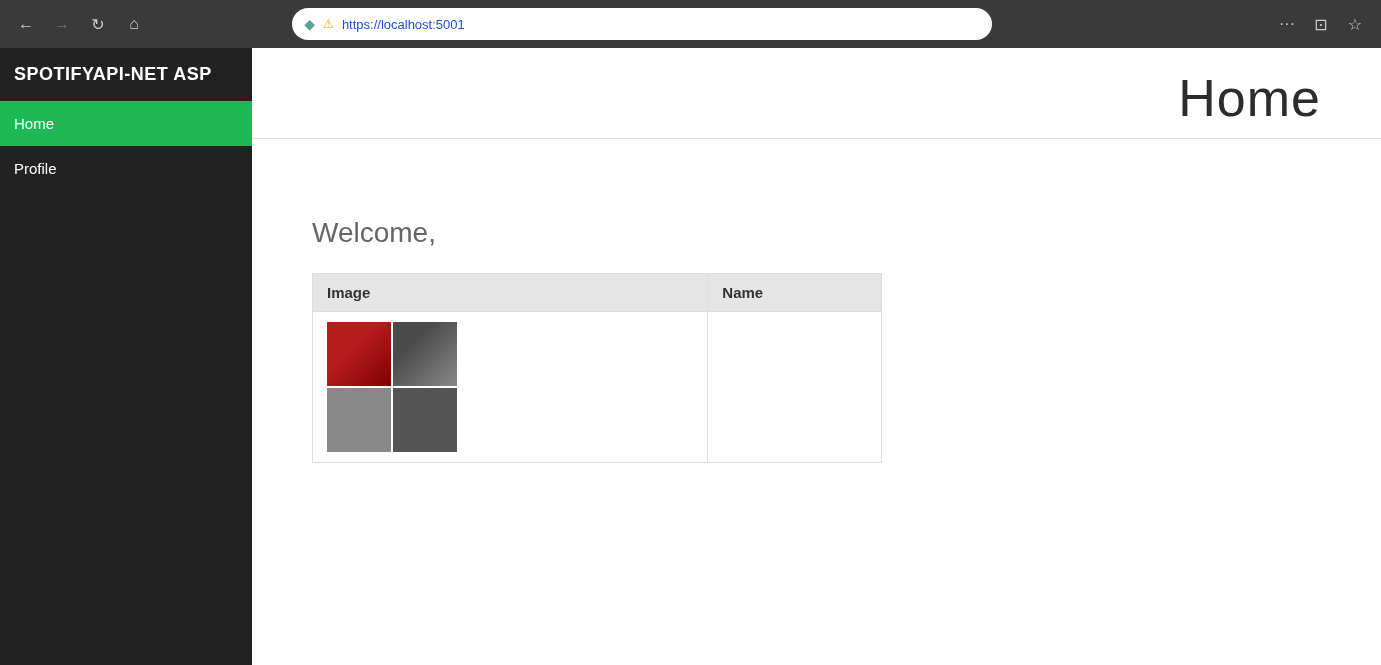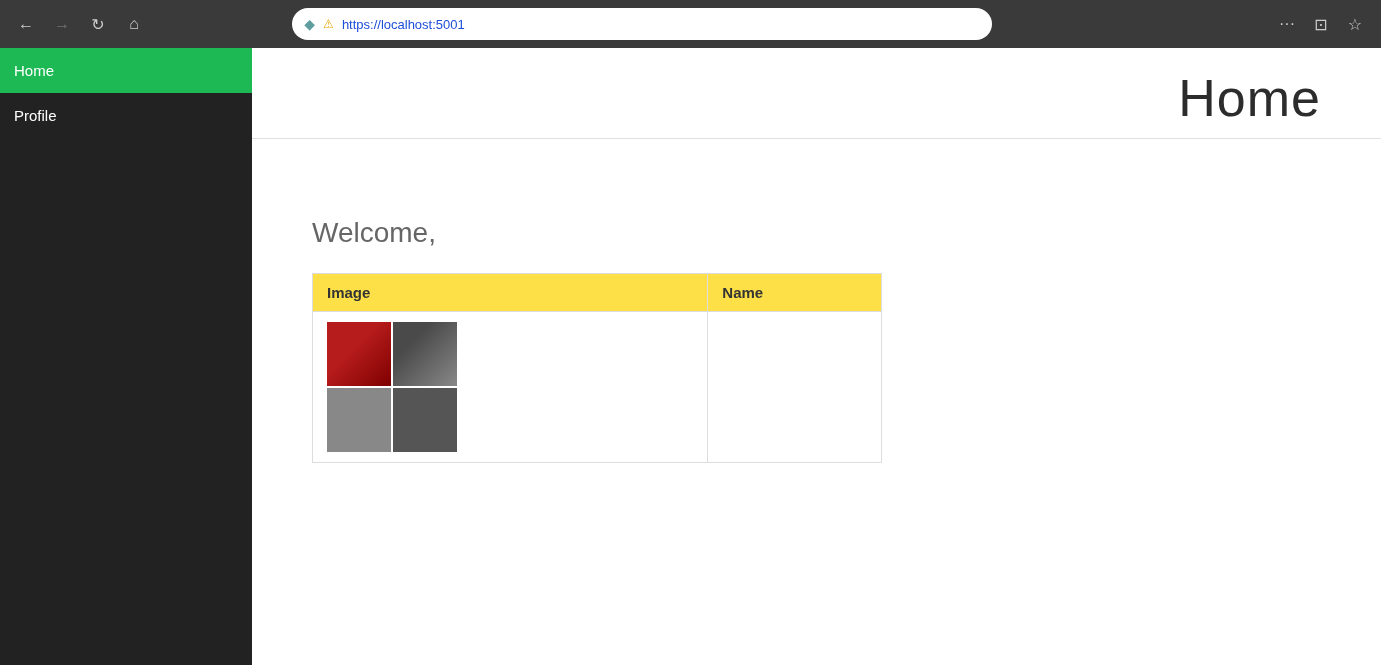--- a/index.html
+++ b/index.html
@@ -118,21 +118,21 @@
       margin-top: 48px;
     }
 
     
     .playlist-table {
       width: 570px;
       border-collapse: collapse;
       border: 1px solid #ddd;
     }
     .playlist-table thead tr {
-      background: #fde047;
+      background: #e5e5e5;
     }
     .playlist-table th {
       padding: 10px 14px;
       text-align: left;
       font-size: 15px;
       font-weight: 600;
       color: #333;
       border: 1px solid #ddd;
     }
     .playlist-table td {
@@ -196,20 +196,21 @@
   <div class="browser-right-icons">
     <button class="browser-icon-btn">···</button>
     <button class="browser-icon-btn">⊡</button>
     <button class="browser-icon-btn">☆</button>
   </div>
 </div>
 
 <div class="app-container">
 
   <nav class="sidebar">
+    <div class="sidebar-brand">SPOTIFYAPI-NET ASP</div>
     <div class="sidebar-nav-item active">
       <span>Home</span>
     </div>
     <div class="sidebar-nav-item profile-item">
       <span>Profile</span>
     </div>
   </nav>
 
   <main class="main-content">
     <div class="page-title-bar">

